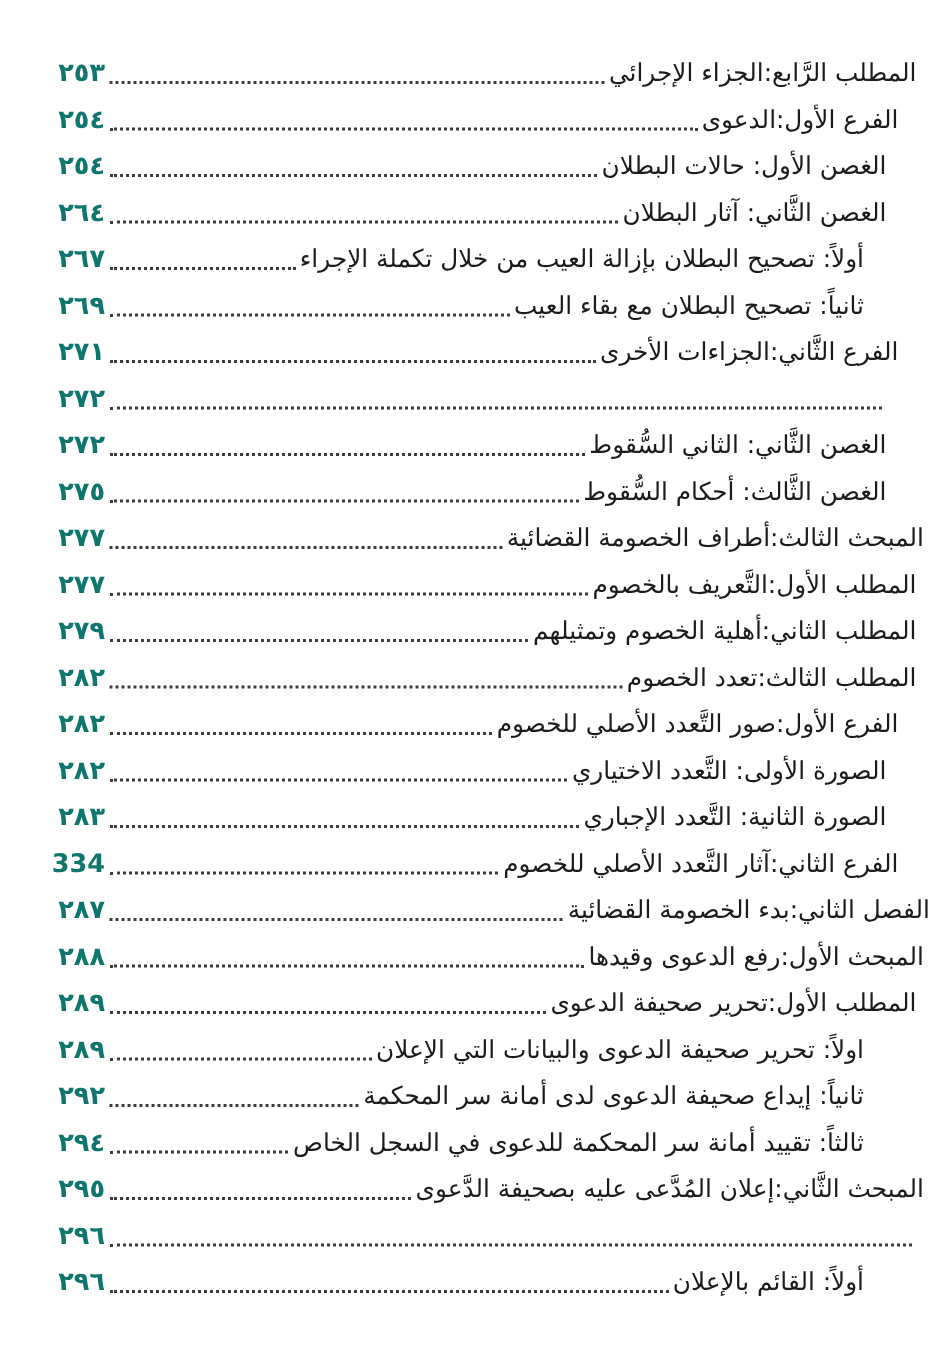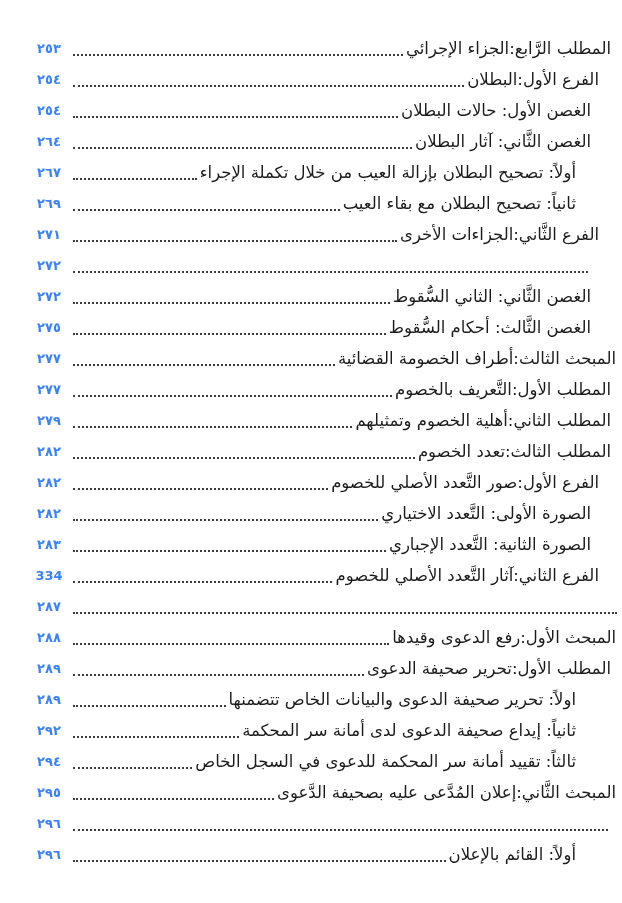--- a/index.html
+++ b/index.html
@@ -40,45 +40,45 @@
     min-width: 6px;
     height: 0;
     border-bottom: 2px dotted #3c3c3c;
     margin: 0 3px;
     position: relative;
     top: 6px;
   }
   .toc-page {
     flex: 0 0 auto;
     min-width: 42px;
-    font-size: 13px;
+    font-size: 17px;
     font-weight: bold;
-    text-align: center;
-    color: #3b82f6;
+    text-align: right;
+    color: #0f766e;
   }
   
   .lvl-0 { margin-right: 0px; }
   .lvl-1 { margin-right: 4px; }
   .lvl-2 { margin-right: 9px; }
   .lvl-3 { margin-right: 21px; }
   .lvl-4 { margin-right: 29px; }
   .lvl-5 { margin-right: 44px; }
 </style>
 </head>
 <body>
 
 <div class="page">
   <div class="toc-list">
       <div class="toc-row lvl-2">
         <span class="toc-title">المطلب الرَّابع:الجزاء الإجرائي</span>
         <span class="toc-dots"></span>
         <span class="toc-page">٢٥٣</span>
       </div>
       <div class="toc-row lvl-3">
-        <span class="toc-title">الفرع الأول:البطلان</span>
+        <span class="toc-title">الفرع الأول:الدعوى</span>
         <span class="toc-dots"></span>
         <span class="toc-page">٢٥٤</span>
       </div>
       <div class="toc-row lvl-4">
         <span class="toc-title">الغصن الأول: حالات البطلان</span>
         <span class="toc-dots"></span>
         <span class="toc-page">٢٥٤</span>
       </div>
       <div class="toc-row lvl-4">
         <span class="toc-title">الغصن الثَّاني: آثار البطلان</span>
@@ -148,35 +148,36 @@
         <span class="toc-title">الصورة الثانية: التَّعدد الإجباري</span>
         <span class="toc-dots"></span>
         <span class="toc-page">٢٨٣</span>
       </div>
       <div class="toc-row lvl-3">
         <span class="toc-title">الفرع الثاني:آثار التَّعدد الأصلي للخصوم</span>
         <span class="toc-dots"></span>
         <span class="toc-page">334</span>
       </div>
       <div class="toc-row lvl-0">
+        <span class="toc-title">الفصل الثاني:بدء الخصومة القضائية</span>
         <span class="toc-dots"></span>
         <span class="toc-page">٢٨٧</span>
       </div>
       <div class="toc-row lvl-1">
         <span class="toc-title">المبحث الأول:رفع الدعوى وقيدها</span>
         <span class="toc-dots"></span>
         <span class="toc-page">٢٨٨</span>
       </div>
       <div class="toc-row lvl-2">
         <span class="toc-title">المطلب الأول:تحرير صحيفة الدعوى</span>
         <span class="toc-dots"></span>
         <span class="toc-page">٢٨٩</span>
       </div>
       <div class="toc-row lvl-5">
-        <span class="toc-title">اولاً: تحرير صحيفة الدعوى والبيانات الخاص تتضمنها</span>
+        <span class="toc-title">اولاً: تحرير صحيفة الدعوى والبيانات التي الإعلان</span>
         <span class="toc-dots"></span>
         <span class="toc-page">٢٨٩</span>
       </div>
       <div class="toc-row lvl-5">
         <span class="toc-title">ثانياً: إيداع صحيفة الدعوى لدى أمانة سر المحكمة</span>
         <span class="toc-dots"></span>
         <span class="toc-page">٢٩٢</span>
       </div>
       <div class="toc-row lvl-5">
         <span class="toc-title">ثالثاً: تقييد أمانة سر المحكمة للدعوى في السجل الخاص</span>

